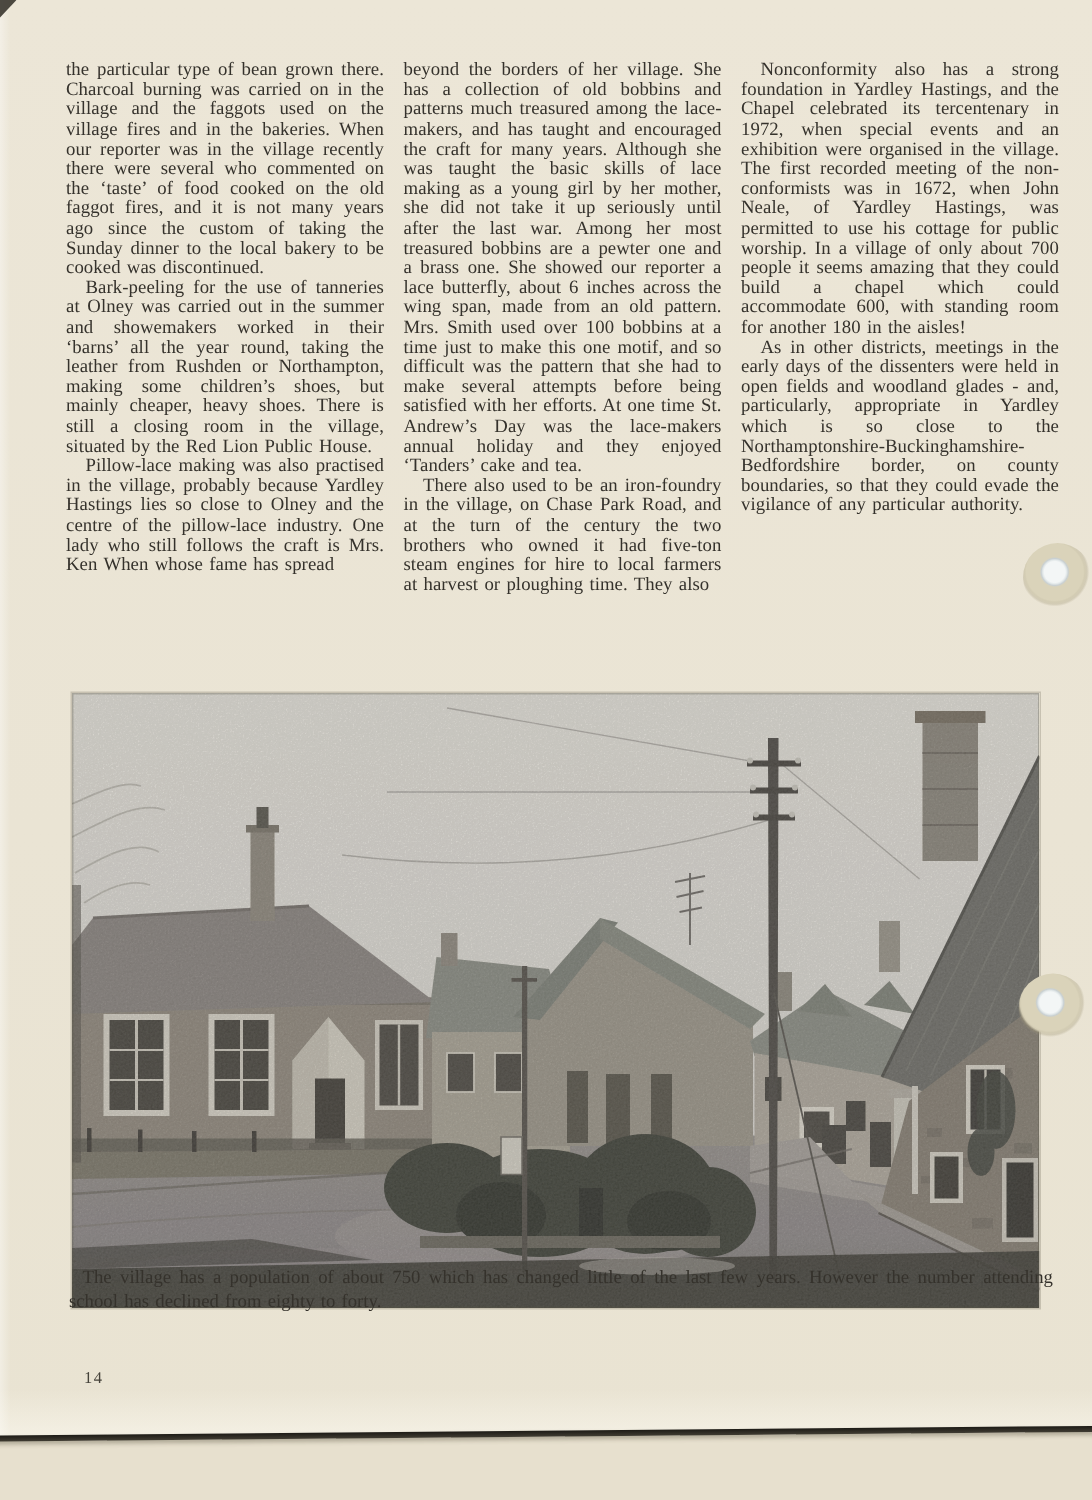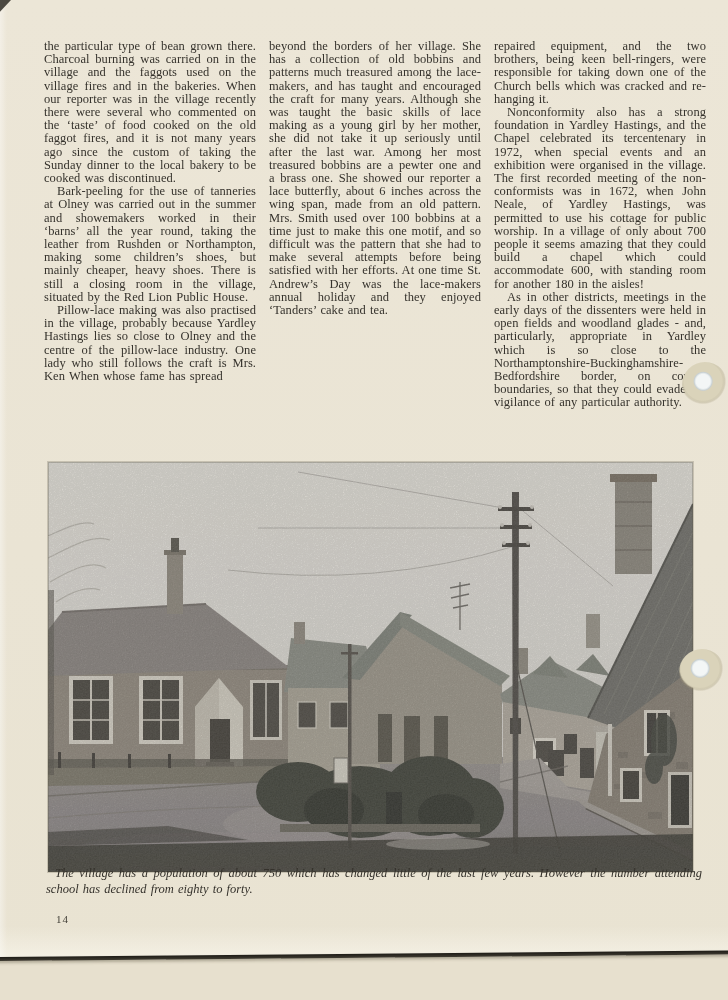--- a/index.html
+++ b/index.html
@@ -21,22 +21,22 @@
     margin:0;font-size:12.5px;line-height:13.2px;text-align:justify;
     color:#35322c;letter-spacing:.05px;word-spacing:1px;
   }
   .col p.indent{text-indent:13px;}
   
   .photo{position:absolute;left:48px;top:462px;width:645px;height:410px;margin:0;
     overflow:hidden;box-shadow:0 0 0 1px rgba(95,88,70,.25);}
   .photo svg{display:block;width:645px;height:410px;}
   
   .caption{
-    position:absolute;left:46px;top:866px;width:656px;margin:0;
-    font-style:italic;font-size:12.5px;line-height:15.5px;text-align:justify;
+    position:absolute;left:46px;top:844px;width:656px;margin:0;
+    font-size:12.5px;line-height:15.5px;text-align:justify;
     text-indent:9px;color:#35322c;word-spacing:1px;
   }
   .page-number{position:absolute;left:56px;top:913px;font-size:11px;color:#45423a;letter-spacing:1px;}
   
   .hole{position:absolute;width:46px;height:46px;border-radius:50%;z-index:30;
     background:radial-gradient(circle at 46% 42%,
       #f3f6f6 0 7px,#e2e8e9 8px,#c9d0d2 9px,
       #dad3ba 10px 19px,#d3ccb3 20px,rgba(165,156,124,.35) 21.5px,rgba(165,156,124,0) 23px);}
   .hole-1{left:682px;top:362px;}
   .hole-2{left:679px;top:649px;}
@@ -57,23 +57,23 @@
   <div class="corner-mark"></div>
 
   <div class="columns">
     <div class="col">
       <p>the particular type of bean grown there. Charcoal burning was carried on in the village and the faggots used on the village fires and in the bakeries. When our reporter was in the village recently there were several who commented on the ‘taste’ of food cooked on the old faggot fires, and it is not many years ago since the custom of taking the Sunday dinner to the local bakery to be cooked was discontinued.</p>
       <p class="indent">Bark-peeling for the use of tanneries at Olney was carried out in the summer and showemakers worked in their ‘barns’ all the year round, taking the leather from Rushden or Northampton, making some children’s shoes, but mainly cheaper, heavy shoes. There is still a closing room in the village, situated by the Red Lion Public House.</p>
       <p class="indent">Pillow-lace making was also practised in the village, probably because Yardley Hastings lies so close to Olney and the centre of the pillow-lace industry. One lady who still follows the craft is Mrs. Ken When whose fame has spread</p>
     </div>
     <div class="col">
       <p>beyond the borders of her village. She has a collection of old bobbins and patterns much treasured among the lace-makers, and has taught and encouraged the craft for many years. Although she was taught the basic skills of lace making as a young girl by her mother, she did not take it up seriously until after the last war. Among her most treasured bobbins are a pewter one and a brass one. She showed our reporter a lace butterfly, about 6 inches across the wing span, made from an old pattern. Mrs. Smith used over 100 bobbins at a time just to make this one motif, and so difficult was the pattern that she had to make several attempts before being satisfied with her efforts. At one time St. Andrew’s Day was the lace-makers annual holiday and they enjoyed ‘Tanders’ cake and tea.</p>
+      <p class="indent">There also used to be an iron-foundry in the village, on Chase Park Road, and at the turn of the century the two brothers who owned it had five-ton steam engines for hire to local farmers at harvest or ploughing time. They also</p>
     </div>
     <div class="col">
-      <p>repaired equipment, and the two brothers, being keen bell-ringers, were responsible for taking down one of the Church bells which was cracked and re-hanging it.</p>
       <p class="indent">Nonconformity also has a strong foundation in Yardley Hastings, and the Chapel celebrated its tercentenary in 1972, when special events and an exhibition were organised in the village. The first recorded meeting of the non-conformists was in 1672, when John Neale, of Yardley Hastings, was permitted to use his cottage for public worship. In a village of only about 700 people it seems amazing that they could build a chapel which could accommodate 600, with standing room for another 180 in the aisles!</p>
       <p class="indent">As in other districts, meetings in the early days of the dissenters were held in open fields and woodland glades - and, particularly, appropriate in Yardley which is so close to the Northamptonshire-Buckinghamshire- Bedfordshire border, on county boundaries, so that they could evade the vigilance of any particular authority.</p>
     </div>
   </div>
 
   <figure class="photo">
     <svg viewBox="0 0 645 410" xmlns="http://www.w3.org/2000/svg">
       <defs>
         <linearGradient id="skyGrad" x1="0" y1="0" x2="0" y2="1">
           <stop offset="0" stop-color="#eae8e0"></stop>

